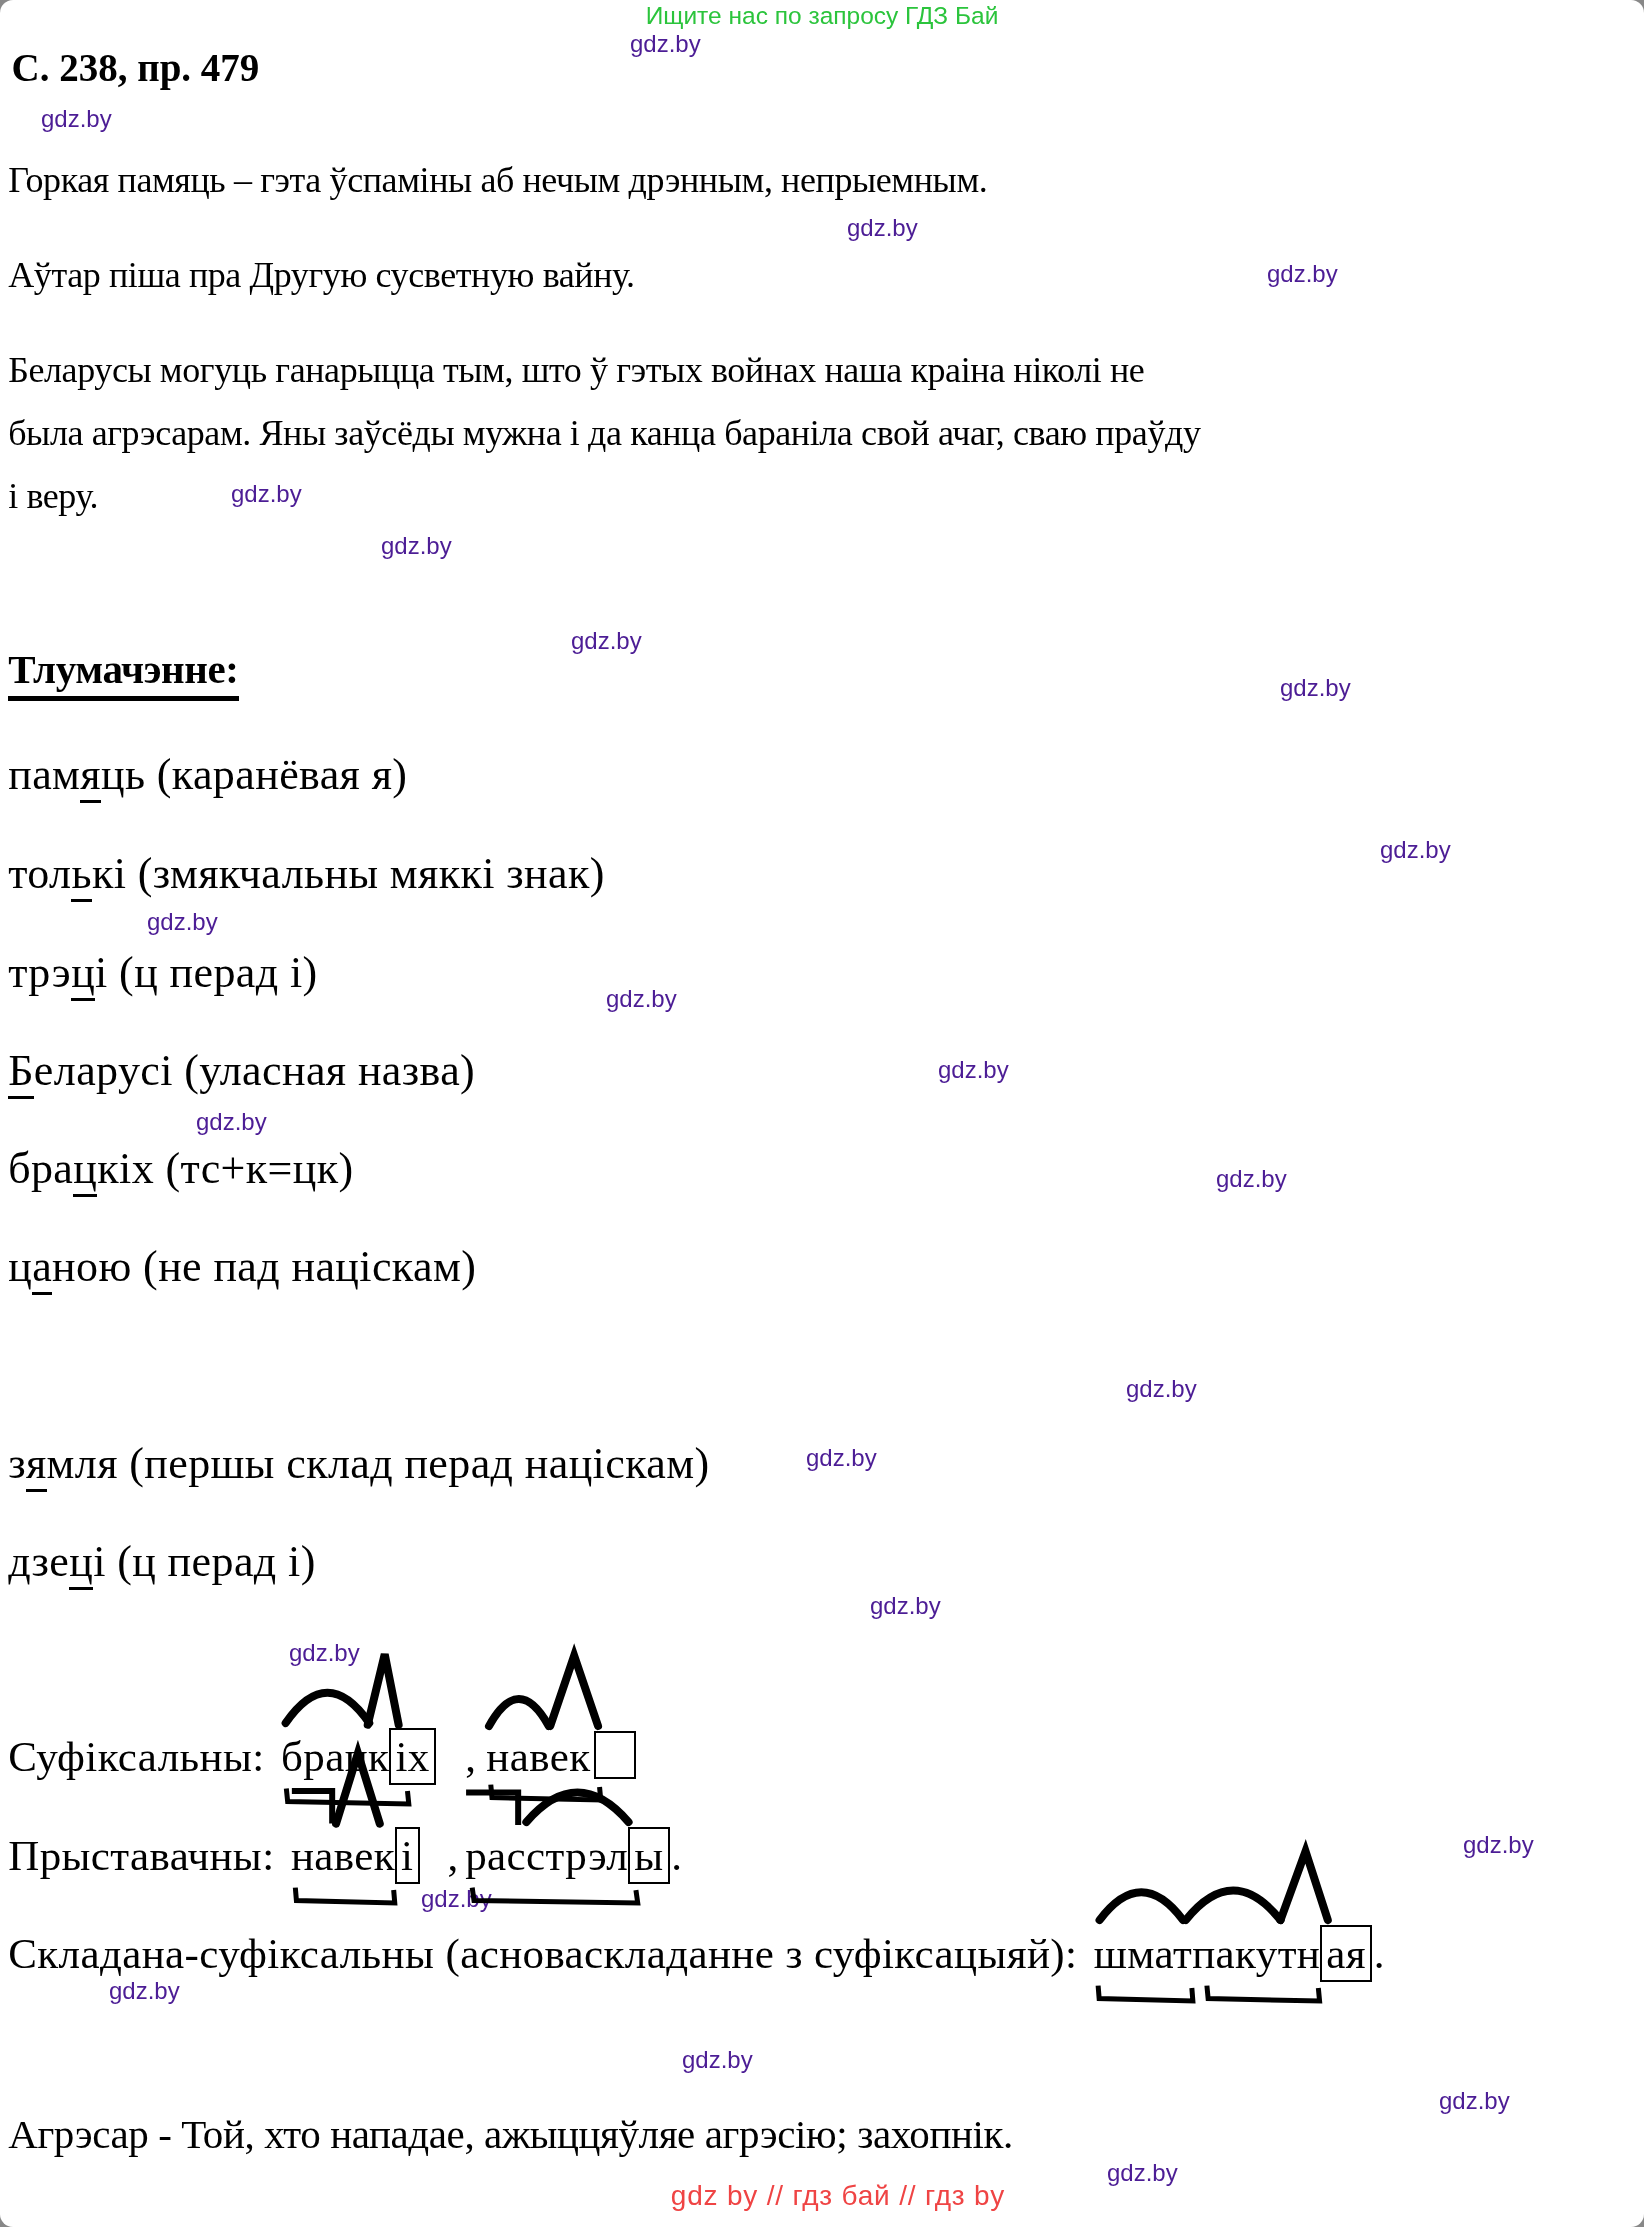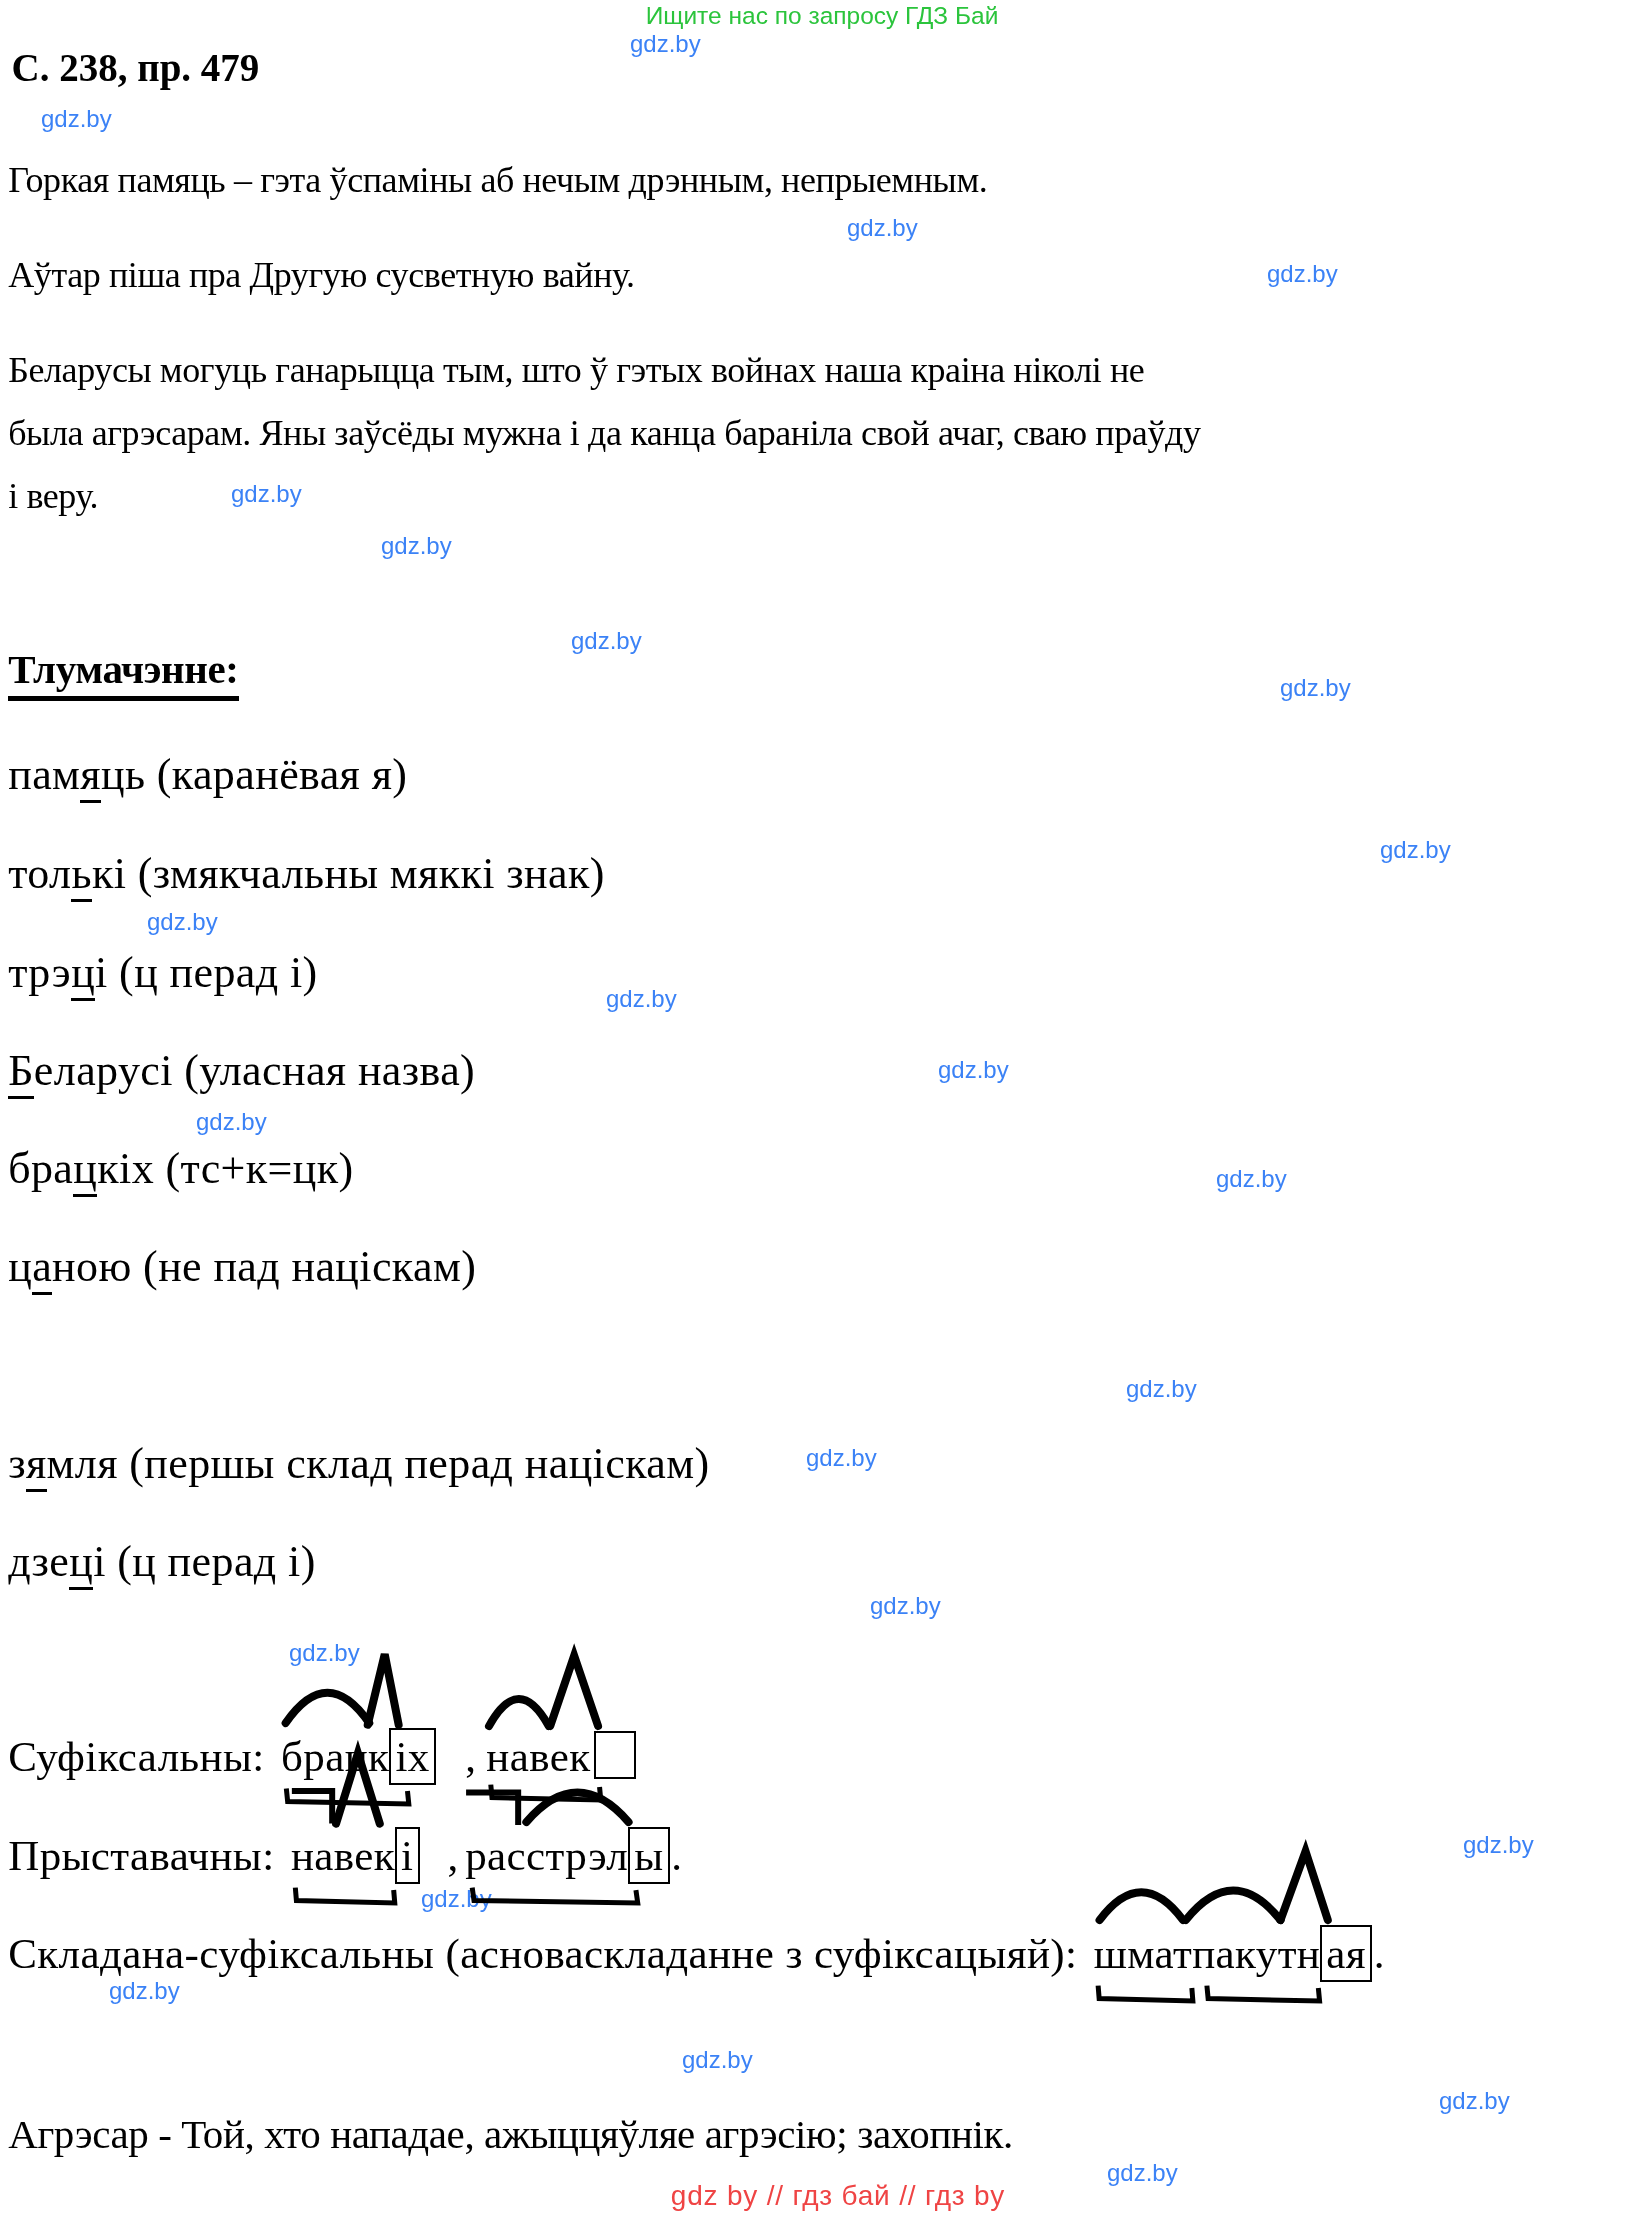--- a/index.html
+++ b/index.html
@@ -1,23 +1,23 @@
 <!DOCTYPE html>
 <html style="font-size:13px"><head>
 <meta charset="utf-8">
 <style>
   html,body{margin:0;padding:0;background:#888;}
   #page{position:relative;width:1644px;height:2227px;background:#ffffff;overflow:hidden;
-        font-family:"Liberation Serif",serif;color:#000;}
+        font-family:"Liberation Serif",serif;color:#000;border-radius:13px;}
   .promo-top{position:absolute;top:1.6px;left:0;width:100%;text-align:center;
              font:24.5px "Liberation Sans",sans-serif;color:#2bc43c;}
   .promo-bottom{position:absolute;top:2180px;left:16px;width:100%;text-align:center;
                 font:28px "Liberation Sans",sans-serif;color:#ef4444;letter-spacing:0.8px;}
   .title{position:absolute;left:11.5px;top:47px;font:bold 39px/1.1 "Liberation Serif",serif;}
-  .wm{position:absolute;font:24px "Liberation Sans",sans-serif;color:#3b82f6;white-space:nowrap;}
+  .wm{position:absolute;font:24px "Liberation Sans",sans-serif;color:#4c1d95;white-space:nowrap;}
   .line{position:absolute;left:8.2px;white-space:nowrap;font-size:36px;line-height:1.15;letter-spacing:-0.4px;}
   .item{font-size:44px;letter-spacing:0.4px;}
   .heading{font-size:41px;font-weight:bold;}
   .heading .hd{border-bottom:5.7px solid #000;padding-bottom:2.5px;display:inline-block;}
   .agr{font-size:41px;}
   .ul{border-bottom:3.3px solid #000;padding-bottom:0.8px;}
   .morph-line{font-size:43px;letter-spacing:0.4px;}
   .morph-line .label{margin-right:16.4px;}
   .morph{position:relative;display:inline-block;}
   .marks{position:absolute;left:0;top:-77px;height:77px;width:100%;overflow:visible;}

